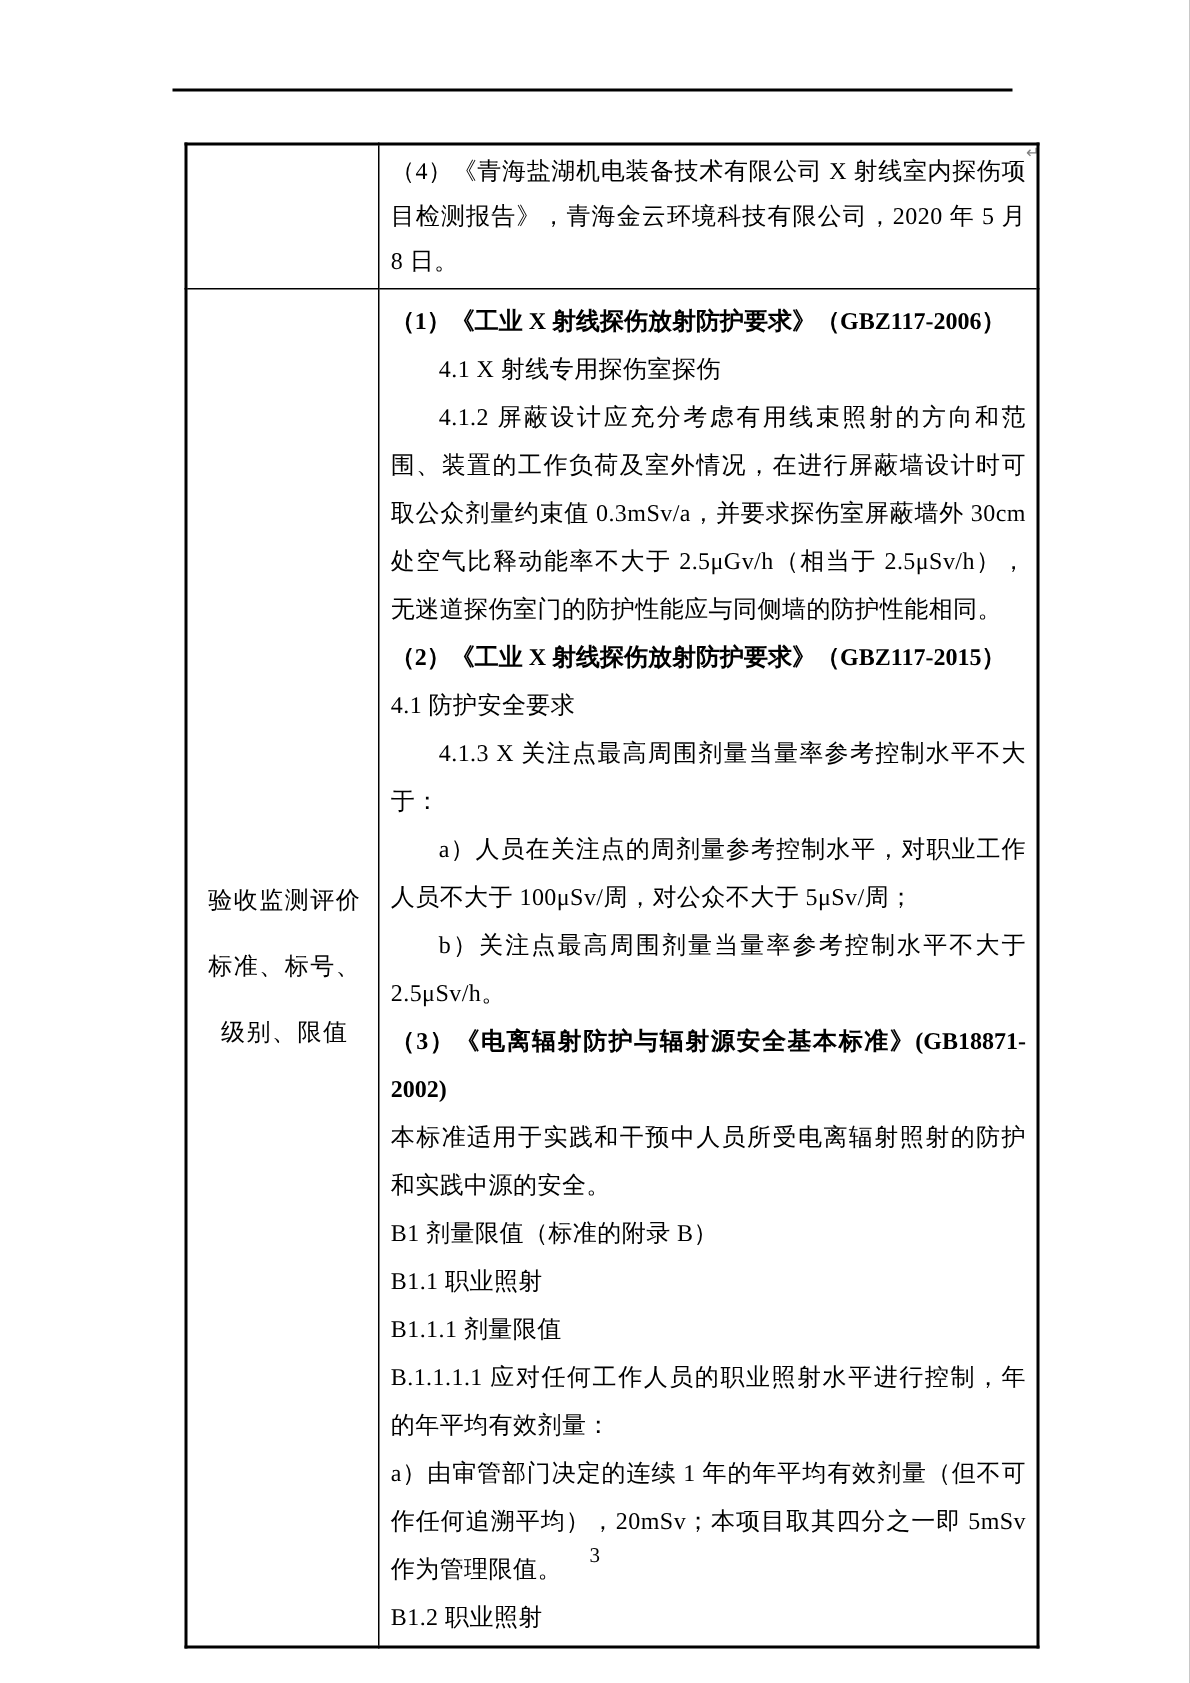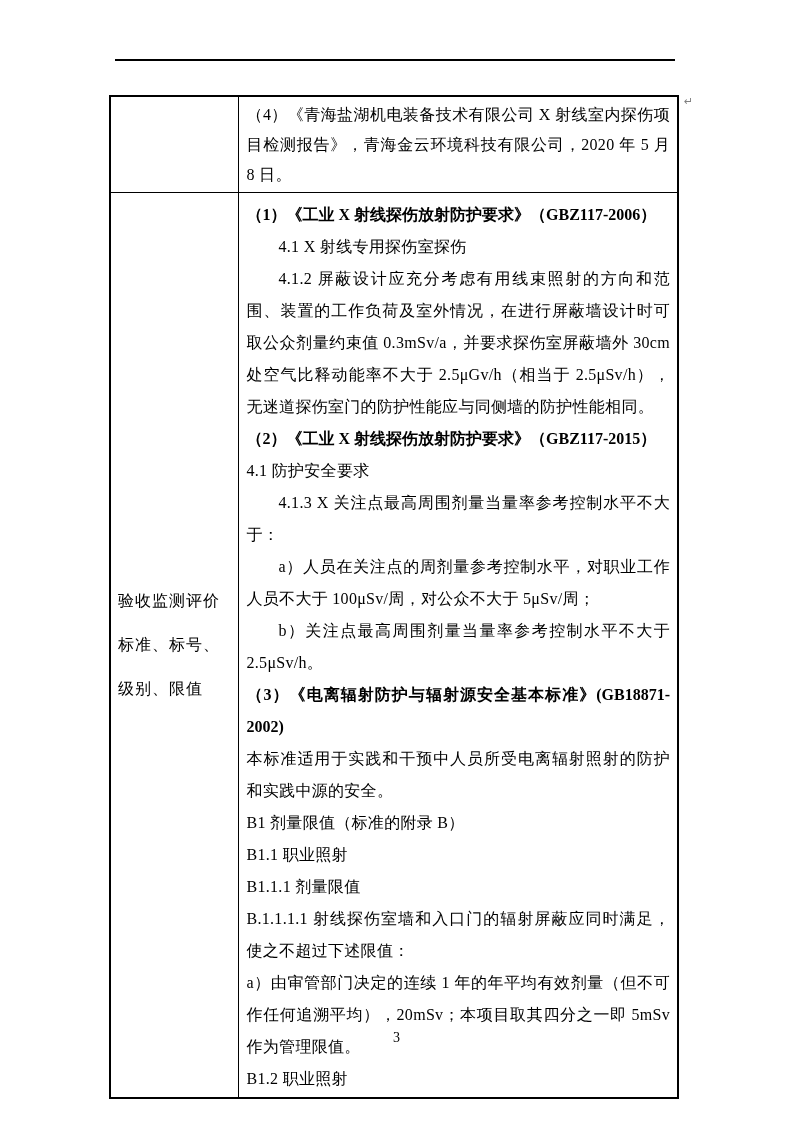--- a/index.html
+++ b/index.html
@@ -34,38 +34,38 @@
   .pilcrow {
     position: absolute;
     left: 684px;
     top: 95px;
     font-size: 11px;
     color: #808080;
     font-family: "DejaVu Sans", sans-serif;
   }
   table.doc-table {
     position: absolute;
-    left: 109px;
+    left: 123px;
     top: 95px;
     width: 568px;
     border-collapse: collapse;
     table-layout: fixed;
   }
   table.doc-table td {
     border: 1px solid #000000;
     vertical-align: middle;
     overflow: hidden;
   }
   table.doc-table { border: 2px solid #000000; }
   td.label-cell {
     width: 128px;
     padding: 4px 4px 4px 7px;
     font-size: 16px;
     line-height: 44px;
-    text-align: left;
+    text-align: center;
     letter-spacing: 1px;
     margin-left: 11px;
   }
   td.content-cell {
     width: 440px;
     padding: 3px 7px 2px 8px;
     font-size: 16px;
   }
   tr.row-references { height: 65px; }
   tr.row-references td.content-cell p { line-height: 30px; }
@@ -115,21 +115,21 @@
             <p class="para bold">（2）《工业 X 射线探伤放射防护要求》（GBZ117-2015）</p>
             <p class="para">4.1 防护安全要求</p>
             <p class="para indent">4.1.3 X 关注点最高周围剂量当量率参考控制水平不大于：</p>
             <p class="para indent">a）人员在关注点的周剂量参考控制水平，对职业工作人员不大于 100μSv/周，对公众不大于 5μSv/周；</p>
             <p class="para indent">b）关注点最高周围剂量当量率参考控制水平不大于 2.5μSv/h。</p>
             <p class="para bold">（3）《电离辐射防护与辐射源安全基本标准》(GB18871-2002)</p>
             <p class="para">本标准适用于实践和干预中人员所受电离辐射照射的防护和实践中源的安全。</p>
             <p class="para">B1 剂量限值（标准的附录 B）</p>
             <p class="para">B1.1 职业照射</p>
             <p class="para">B1.1.1 剂量限值</p>
-            <p class="para">B.1.1.1.1 射线探伤室墙和入口门的辐射屏蔽应同时满足，使之不超过下述限值：</p>
+            <p class="para">B.1.1.1.1 应对任何工作人员的职业照射水平进行控制，年的年平均有效剂量：</p>
             <p class="para">a）由审管部门决定的连续 1 年的年平均有效剂量（但不可作任何追溯平均），20mSv；本项目取其四分之一即 5mSv 作为管理限值。</p>
             <p class="para">B1.2 职业照射</p>
           </td>
         </tr>
       </tbody>
   </table>
 
   <div class="page-number">3</div>
 
 </div>

